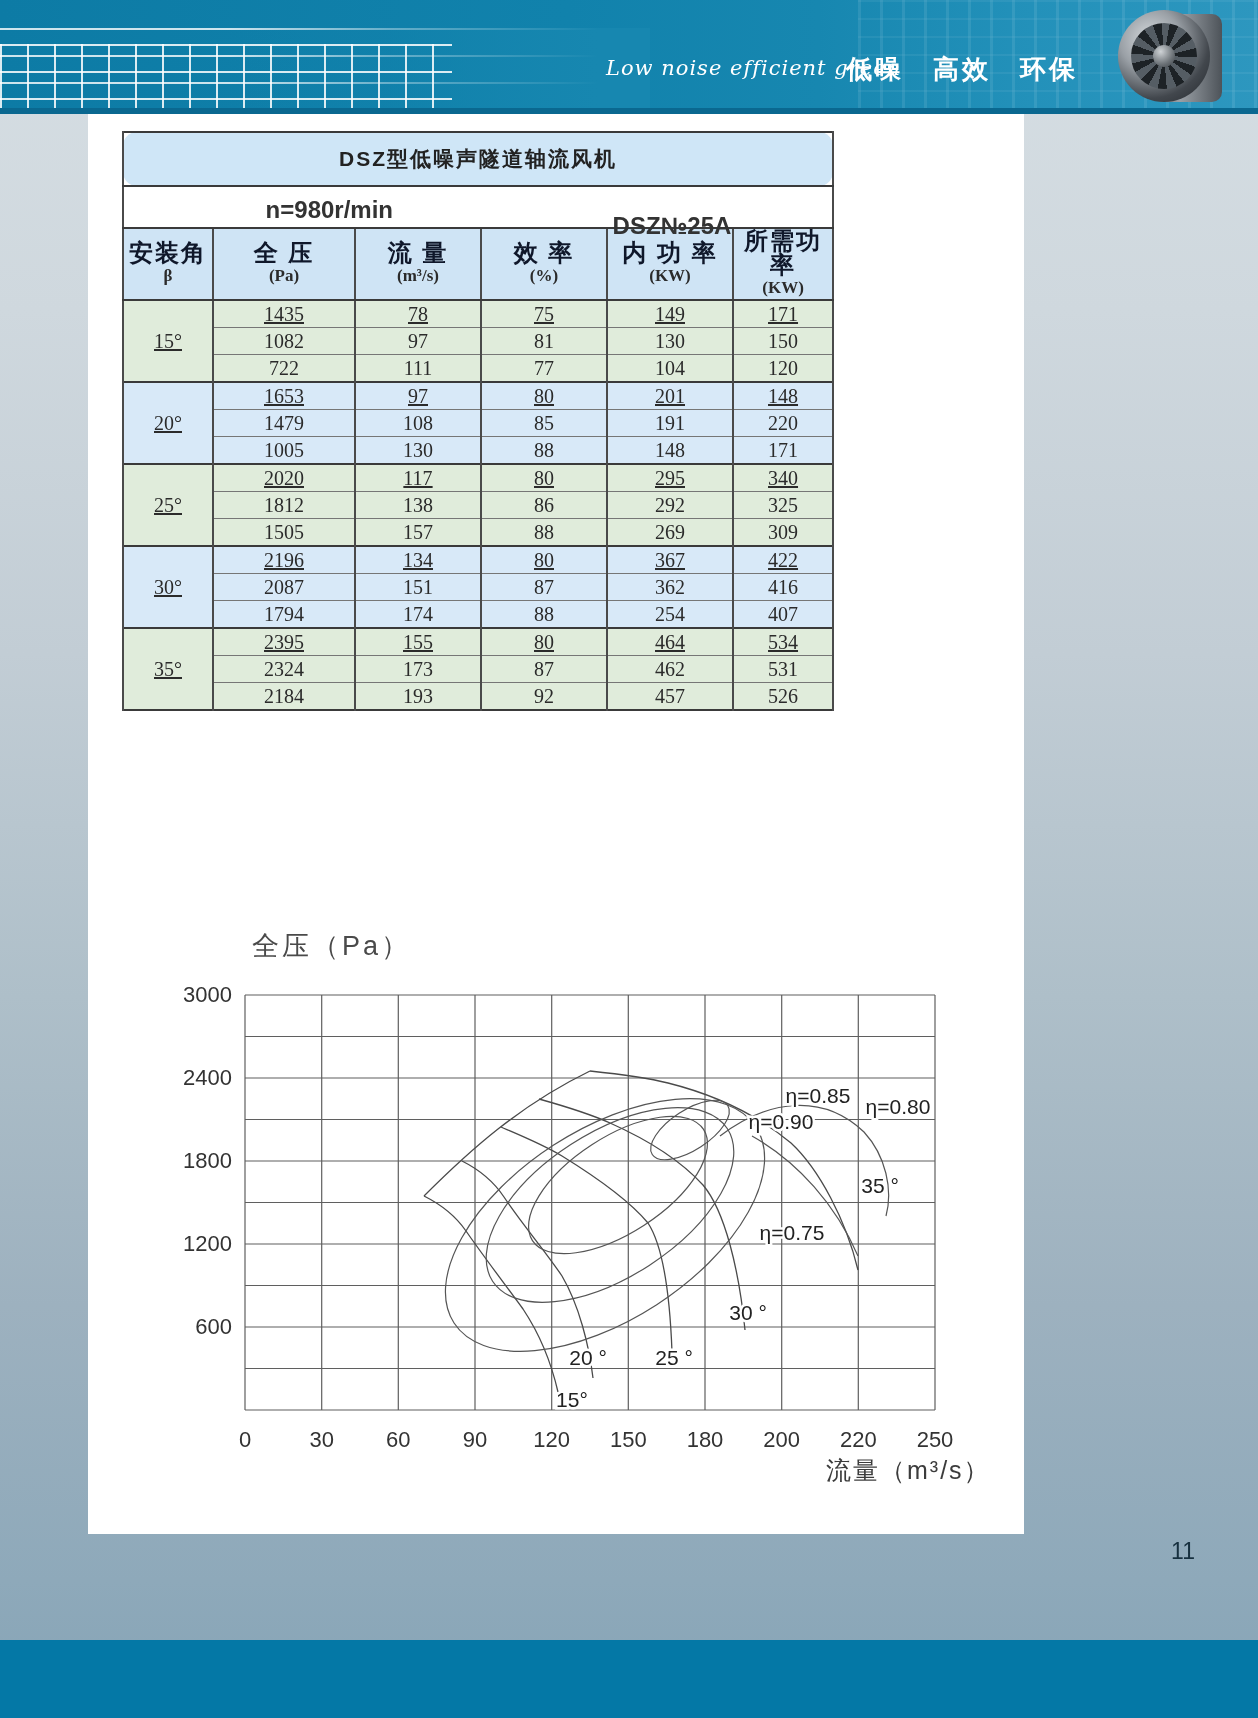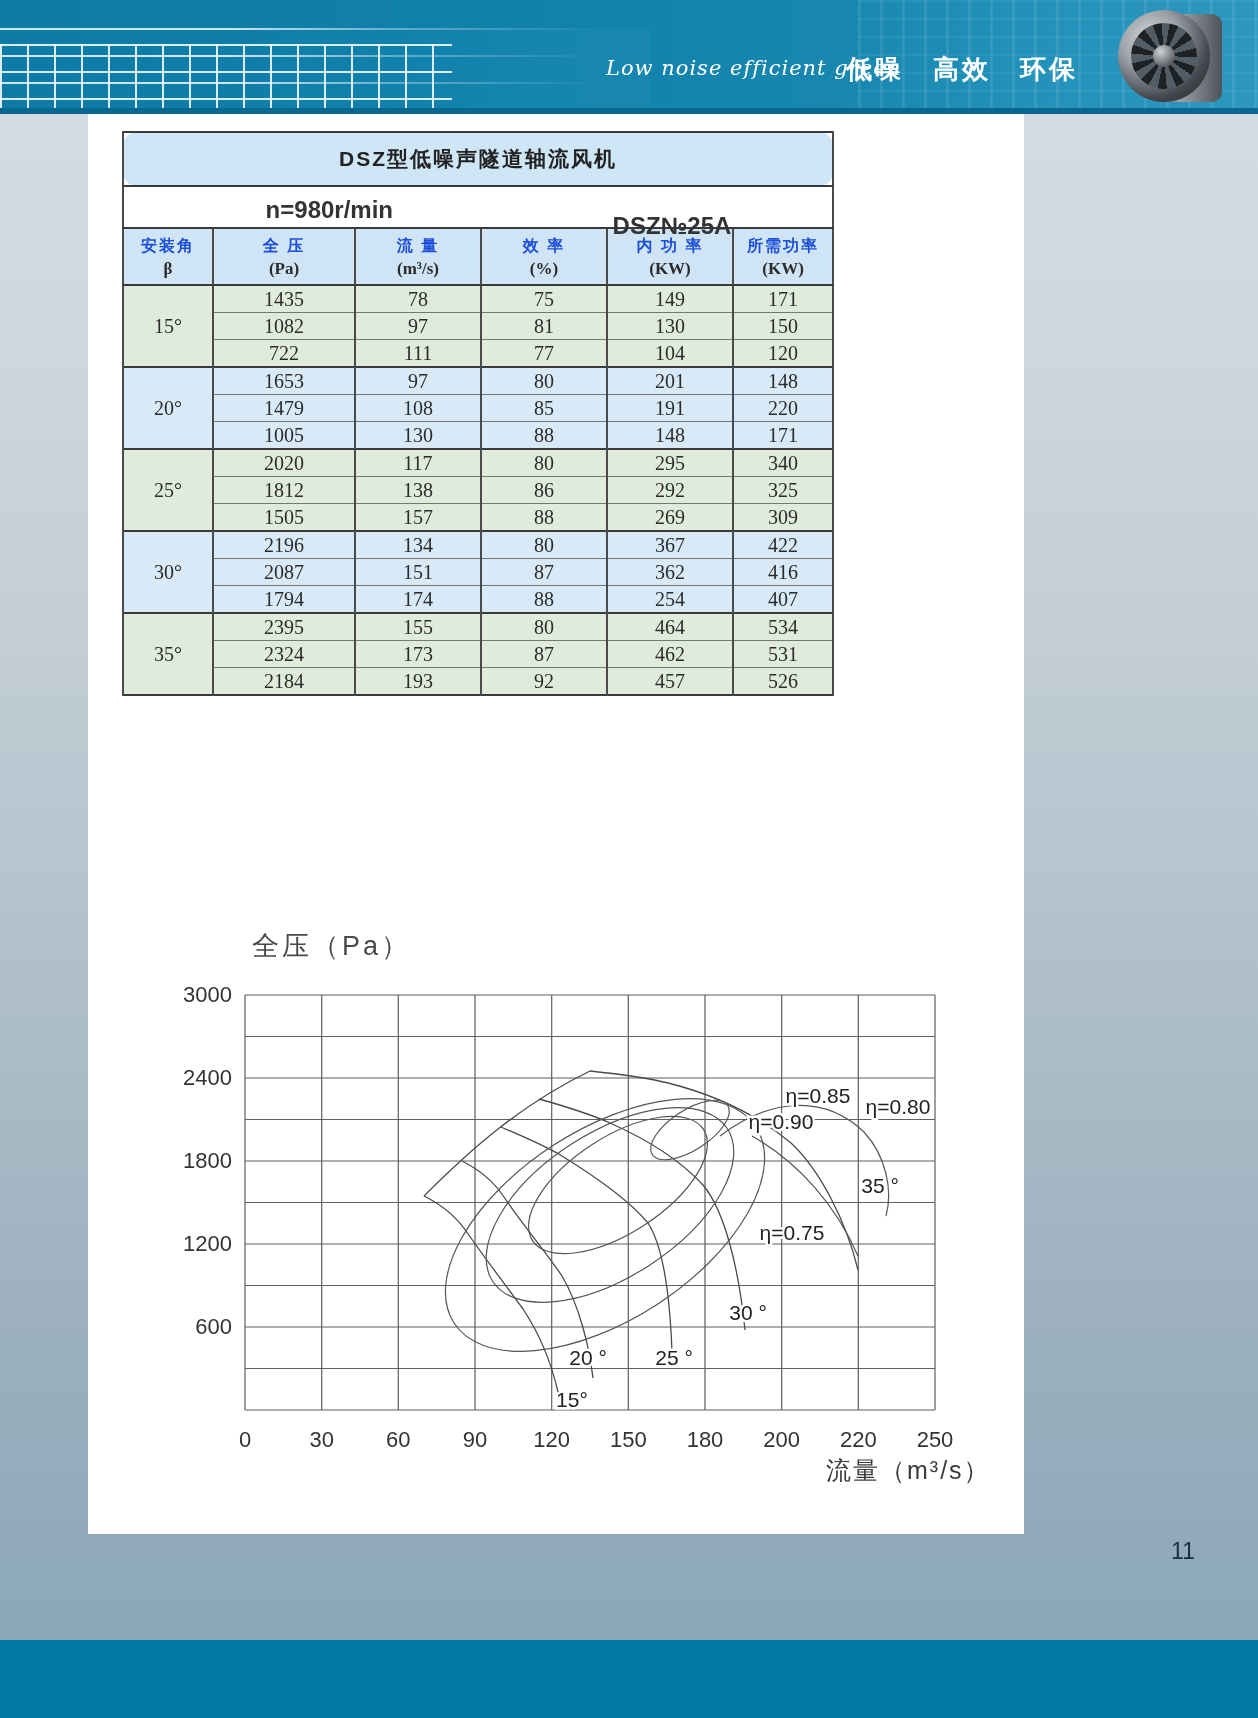--- a/index.html
+++ b/index.html
@@ -46,24 +46,24 @@
     border-top:1px solid #767676;border-bottom:1px solid #767676;text-align:center;padding:0;}
   .spec{border:2px solid #3a3a3a;}
   .t-title th{height:52px;background:#cfe6f7;border-bottom:2px solid #3a3a3a;
     font-family:"Liberation Sans","DejaVu Sans",sans-serif;
     font-size:21px;font-weight:600;letter-spacing:2px;color:#222;border-radius:14px;}
   .t-params th{height:40px;background:#ffffff;border-bottom:2px solid #3a3a3a;position:relative;
     font-family:"Liberation Sans","DejaVu Sans",sans-serif;font-size:24px;font-weight:700;color:#333;}
   .t-params .speed{position:absolute;left:20%;top:9px;}
   .t-params .model{position:absolute;left:69%;top:25px;}
   .t-head th{height:55px;background:#cfe4f5;border-bottom:2px solid #3a3a3a;vertical-align:middle;}
-  .t-head .h1{font-family:"Liberation Sans","DejaVu Sans",sans-serif;font-size:16px;letter-spacing:2px;color:#1d4ed8;line-height:24px;}
+  .t-head .h1{font-family:"Liberation Sans","DejaVu Sans",sans-serif;font-size:24px;letter-spacing:2px;color:#0f172a;line-height:24px;}
   .t-head .h2{font-size:17px;line-height:22px;color:#2b2b2b;}
   .spec tbody td{height:26px;font-size:20px;}
-  .spec tbody tr.gs td{border-top:2px solid #3a3a3a;}
+  .spec tbody tr.gs td{border-top:2px solid #3a3a3a;text-decoration:underline;}
   .spec .g0{background:#e0ecdb;} .spec .g1{background:#d8e9f8;} .spec .g2{background:#e0ecdb;}
   .spec .g3{background:#d8e9f8;} .spec .g4{background:#e0ecdb;}
   .spec td.angle{font-size:20px;}
   
   .chart-title{position:absolute;left:228px;top:928px;font-size:27px;letter-spacing:3px;color:#4a4a4a;margin-left:24px;}
   .chart-svg{position:absolute;left:150px;top:880px;}
   .x-axis-title{position:absolute;left:826px;top:1454px;font-size:25px;letter-spacing:2px;color:#3c3c3c;}
   .note{position:absolute;left:340px;top:1499px;font-size:20px;font-weight:bold;color:#141414;}
   
   .page-num{position:absolute;left:1153px;top:1538px;width:60px;text-align:center;

